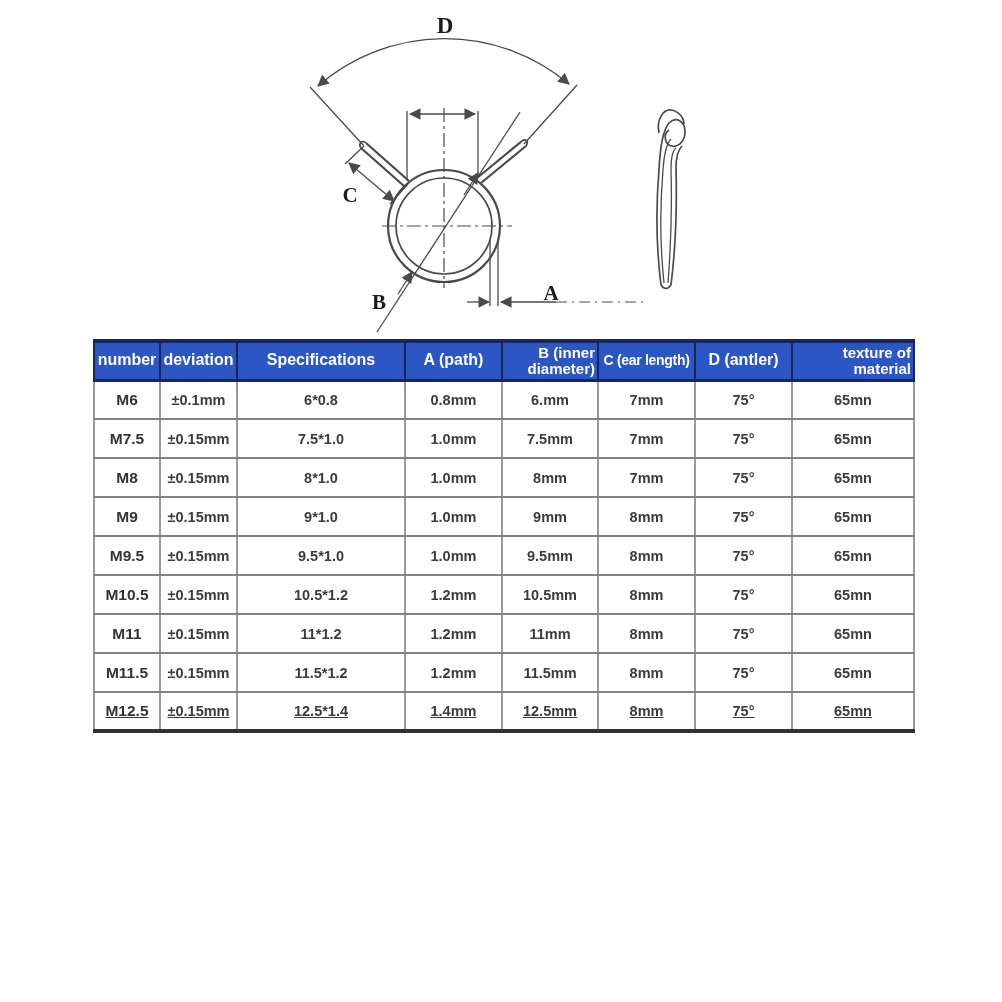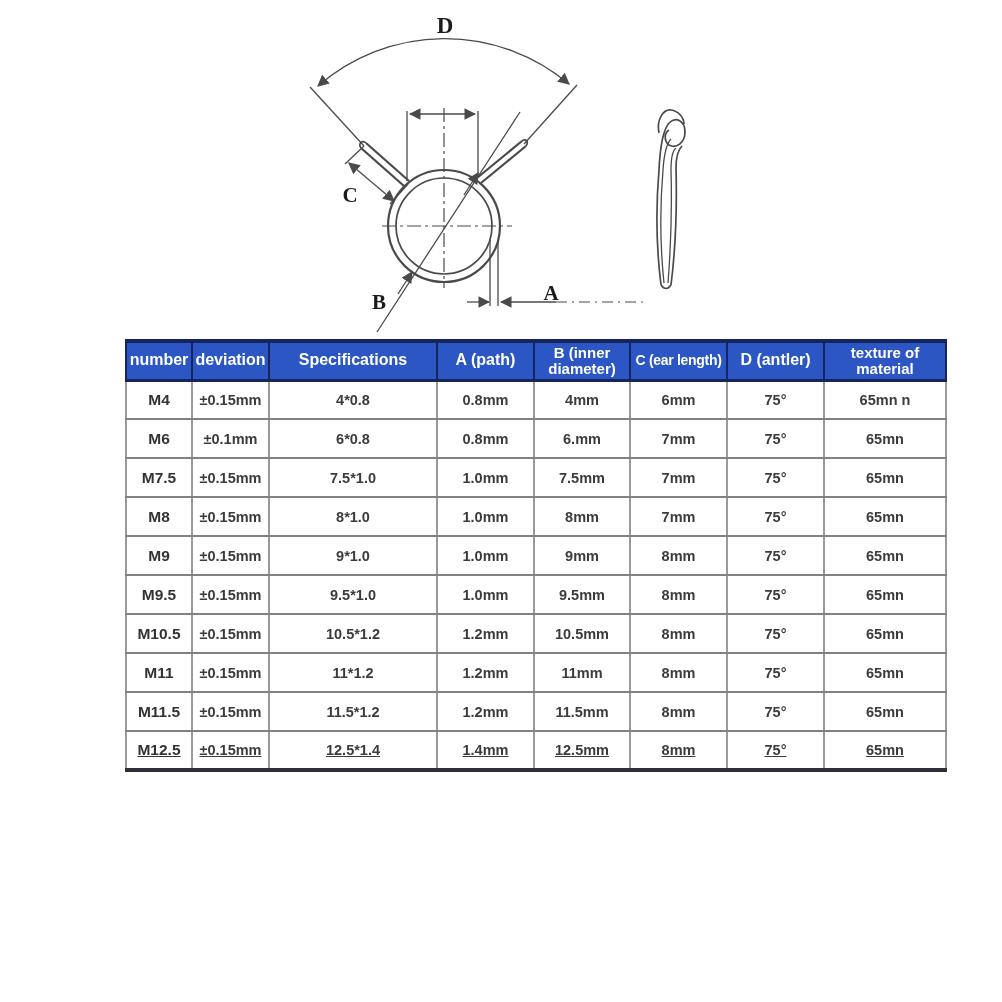--- a/index.html
+++ b/index.html
@@ -35,33 +35,32 @@
     font-family:"Liberation Serif",serif;
     font-weight:700;font-size:21px;
     fill:var(--label-color);text-anchor:middle;
   }
   svg text.dim-label.big{font-size:23px;}
 
   table.spec{
     position:absolute;left:93px;top:339px;
     width:820px;border-collapse:collapse;table-layout:fixed;
     background:#22c55e;
-    margin-left:32px;
   }
   table.spec thead th{
     background:var(--header-bg);
     color:var(--header-text);
     font-weight:700;font-size:16px;line-height:1.05;
     height:38px;padding:2px 2px;text-align:center;vertical-align:middle;
     border-top:4px solid var(--header-dark);
     border-bottom:3px solid var(--header-dark);
     border-left:2px solid var(--header-dark);
     border-right:2px solid var(--header-dark);
   }
-  table.spec thead th.mid-h{font-size:15px;}
+  table.spec thead th.mid-h{font-size:15px;text-align:right;}
   table.spec thead th.small-h{font-size:14px;letter-spacing:-0.3px;white-space:nowrap;}
   table.spec tbody td{
     color:var(--body-text);
     font-weight:700;font-size:14.5px;
     height:39px;text-align:center;vertical-align:middle;
     border-left:2px solid var(--grid-v);
     border-right:2px solid var(--grid-v);
     border-top:2px solid var(--grid-h);
     border-bottom:2px solid var(--grid-h);
     background:#fff;
@@ -167,30 +166,20 @@
         <th>Specifications</th>
         <th>A (path)</th>
         <th class="mid-h">B (inner diameter)</th>
         <th class="small-h">C (ear length)</th>
         <th>D (antler)</th>
         <th class="mid-h">texture of material</th>
       </tr>
     </thead>
     <tbody>
         <tr>
-          <td class="col-num">M4</td>
-          <td>±0.15mm</td>
-          <td>4*0.8</td>
-          <td>0.8mm</td>
-          <td>4mm</td>
-          <td>6mm</td>
-          <td>75°</td>
-          <td>65mn n</td>
-        </tr>
-        <tr>
           <td class="col-num">M6</td>
           <td>±0.1mm</td>
           <td>6*0.8</td>
           <td>0.8mm</td>
           <td>6.mm</td>
           <td>7mm</td>
           <td>75°</td>
           <td>65mn</td>
         </tr>
         <tr>

